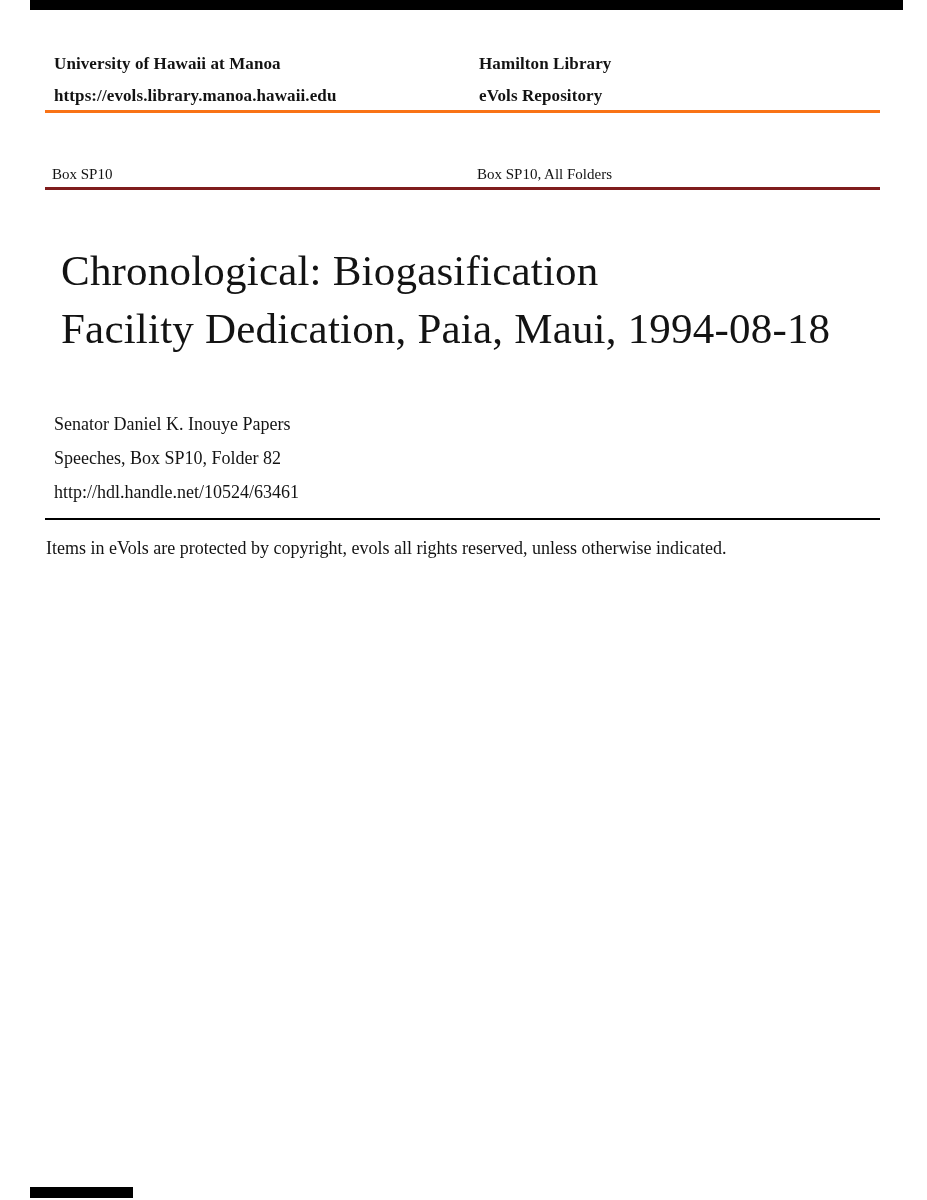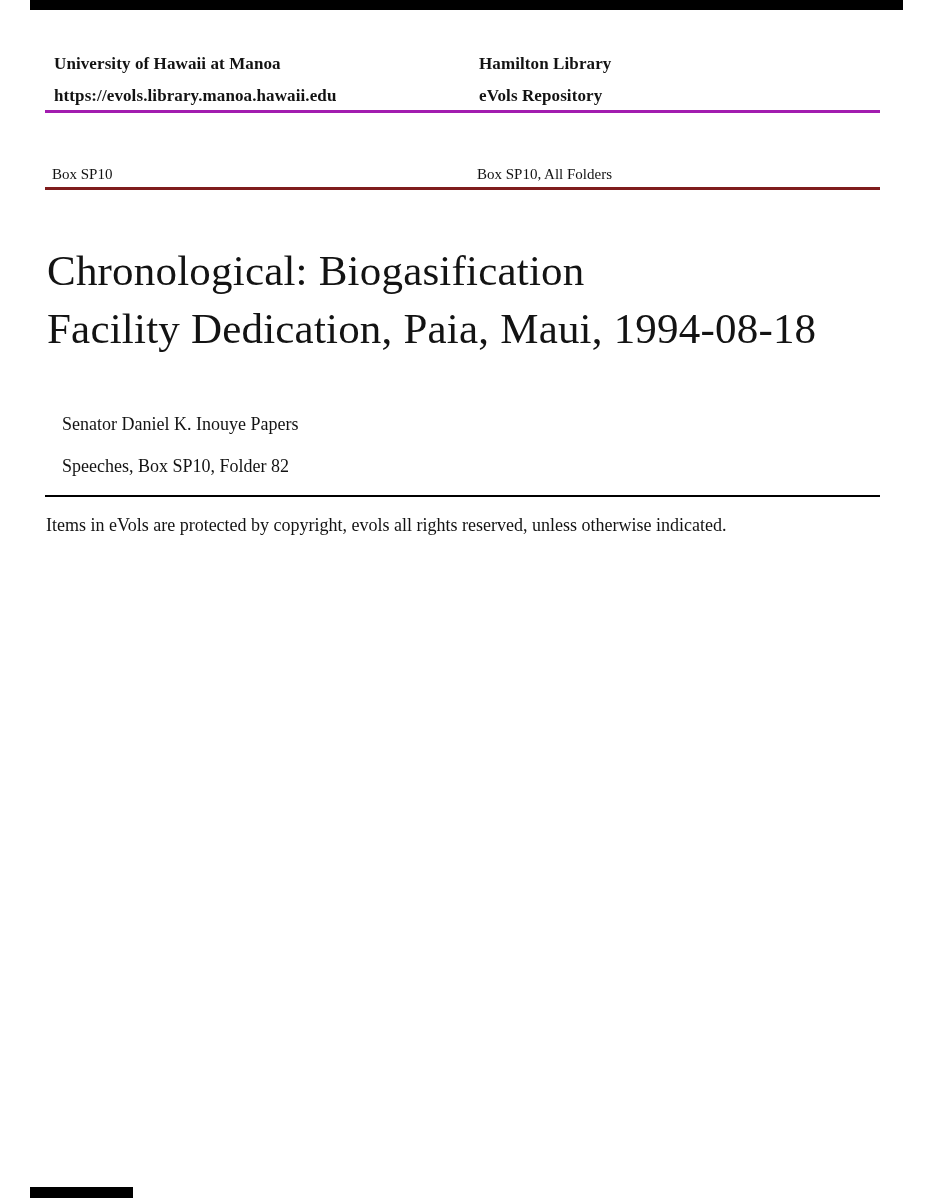--- a/index.html
+++ b/index.html
@@ -29,21 +29,21 @@
   .content {
     position: absolute;
     left: 45px;
     top: 0;
     width: 835px;
   }
   .hdr-grid {
     display: grid;
     grid-template-columns: 425px 1fr;
     margin-top: 54px;
-    border-bottom: 3px solid #a21caf;
+    border-bottom: 3px solid #f97316;
     padding-bottom: 4px;
   }
   .hdr-cell {
     padding-left: 9px;
     font-weight: bold;
     font-size: 17px;
     line-height: 20px;
     letter-spacing: 0.1px;
   }
   .hdr-row2 {
@@ -56,33 +56,33 @@
     padding-bottom: 4px;
     border-bottom: 3px solid #7f1d1d;
     margin-top: 32px;
   }
   .box-cell {
     padding-left: 7px;
     font-size: 15px;
     line-height: 18px;
   }
   .doc-title {
-    margin: 52px 0 0 2px;
+    margin: 52px 0 0 16px;
     font-size: 43px;
     font-weight: 400;
     line-height: 58px;
     letter-spacing: 0.2px;
   }
   .doc-title span { display: block; }
   .meta {
     margin-top: 53px;
     margin-left: 1px;
   }
   .meta p {
-    margin: 16px;
+    margin: 8px;
     font-size: 18px;
     line-height: 26px;
   }
   .divider {
     border: none;
     border-top: 2px solid #000000;
     margin: 13px 0 0 0;
   }
   .copyright {
     margin: 16px 0 0 1px;
@@ -119,20 +119,21 @@
     </header>
 
     <h1 class="doc-title">
       <span>Chronological: Biogasification</span>
       <span>Facility Dedication, Paia, Maui, 1994-08-18</span>
     </h1>
 
     <div class="meta">
       <p>Senator Daniel K. Inouye Papers</p>
       <p>Speeches, Box SP10, Folder 82</p>
+      <p>http://hdl.handle.net/10524/63461</p>
     </div>
 
     <hr class="divider">
 
     <p class="copyright">Items in eVols are protected by copyright, evols all rights reserved, unless otherwise indicated.</p>
 
 
   </div>
 
   <div class="scan-bar bottom"></div>

